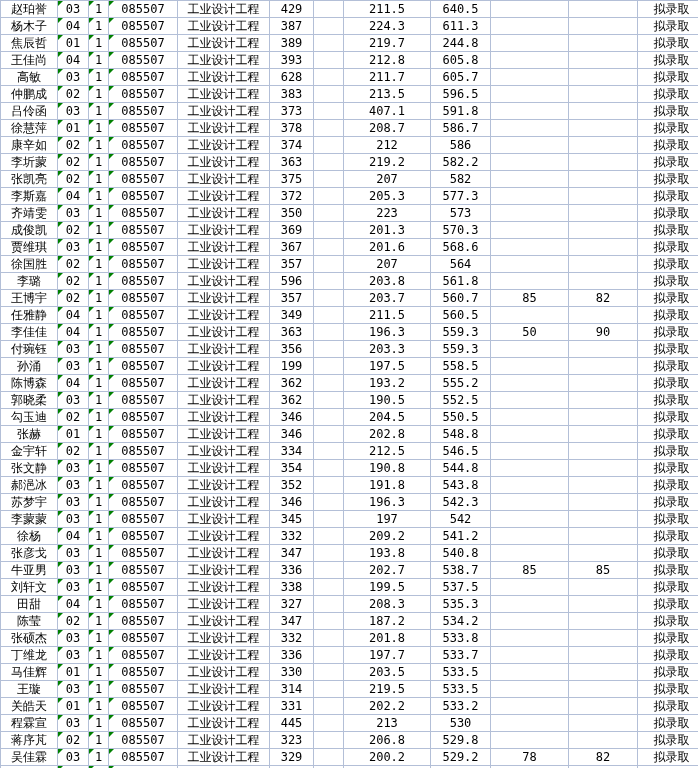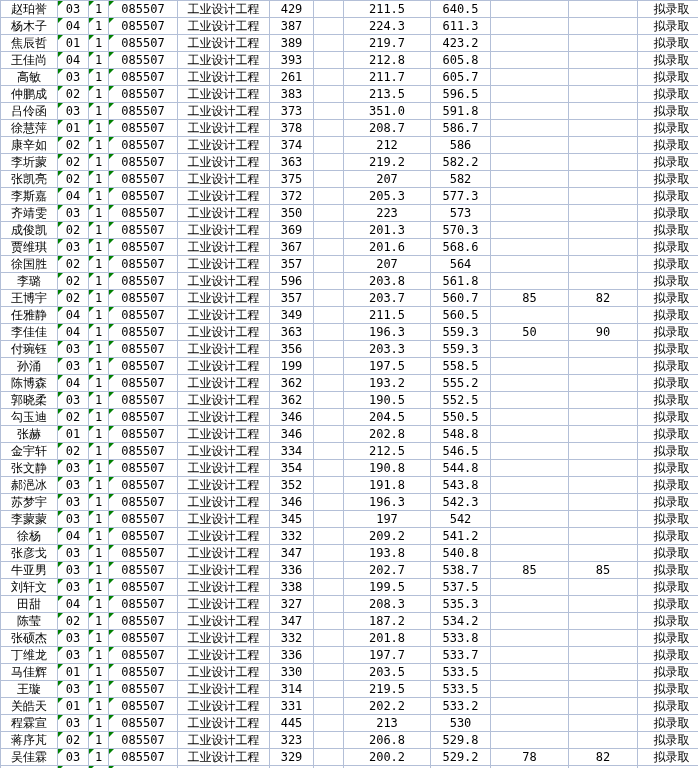--- a/index.html
+++ b/index.html
@@ -106,21 +106,21 @@
   </tr>
       <tr>
     <td><span class="val">焦辰哲</span></td>
     <td><span class="tri"></span><span class="val">01</span></td>
     <td><span class="tri"></span><span class="val">1</span></td>
     <td><span class="tri"></span><span class="val">085507</span></td>
     <td><span class="val">工业设计工程</span></td>
     <td><span class="val">389</span></td>
     <td><span class="val"></span></td>
     <td><span class="val">219.7</span></td>
-    <td><span class="val">423.2</span></td>
+    <td><span class="val">244.8</span></td>
     <td><span class="val"></span></td>
     <td><span class="val"></span></td>
     <td><span class="val">拟录取</span></td>
   </tr>
       <tr>
     <td><span class="val">王佳尚</span></td>
     <td><span class="tri"></span><span class="val">04</span></td>
     <td><span class="tri"></span><span class="val">1</span></td>
     <td><span class="tri"></span><span class="val">085507</span></td>
     <td><span class="val">工业设计工程</span></td>
@@ -131,21 +131,21 @@
     <td><span class="val"></span></td>
     <td><span class="val"></span></td>
     <td><span class="val">拟录取</span></td>
   </tr>
       <tr>
     <td><span class="val">高敏</span></td>
     <td><span class="tri"></span><span class="val">03</span></td>
     <td><span class="tri"></span><span class="val">1</span></td>
     <td><span class="tri"></span><span class="val">085507</span></td>
     <td><span class="val">工业设计工程</span></td>
-    <td><span class="val">261</span></td>
+    <td><span class="val">628</span></td>
     <td><span class="val"></span></td>
     <td><span class="val">211.7</span></td>
     <td><span class="val">605.7</span></td>
     <td><span class="val"></span></td>
     <td><span class="val"></span></td>
     <td><span class="val">拟录取</span></td>
   </tr>
       <tr>
     <td><span class="val">仲鹏成</span></td>
     <td><span class="tri"></span><span class="val">02</span></td>
@@ -161,21 +161,21 @@
     <td><span class="val">拟录取</span></td>
   </tr>
       <tr>
     <td><span class="val">吕伶函</span></td>
     <td><span class="tri"></span><span class="val">03</span></td>
     <td><span class="tri"></span><span class="val">1</span></td>
     <td><span class="tri"></span><span class="val">085507</span></td>
     <td><span class="val">工业设计工程</span></td>
     <td><span class="val">373</span></td>
     <td><span class="val"></span></td>
-    <td><span class="val">351.0</span></td>
+    <td><span class="val">407.1</span></td>
     <td><span class="val">591.8</span></td>
     <td><span class="val"></span></td>
     <td><span class="val"></span></td>
     <td><span class="val">拟录取</span></td>
   </tr>
       <tr>
     <td><span class="val">徐慧萍</span></td>
     <td><span class="tri"></span><span class="val">01</span></td>
     <td><span class="tri"></span><span class="val">1</span></td>
     <td><span class="tri"></span><span class="val">085507</span></td>

